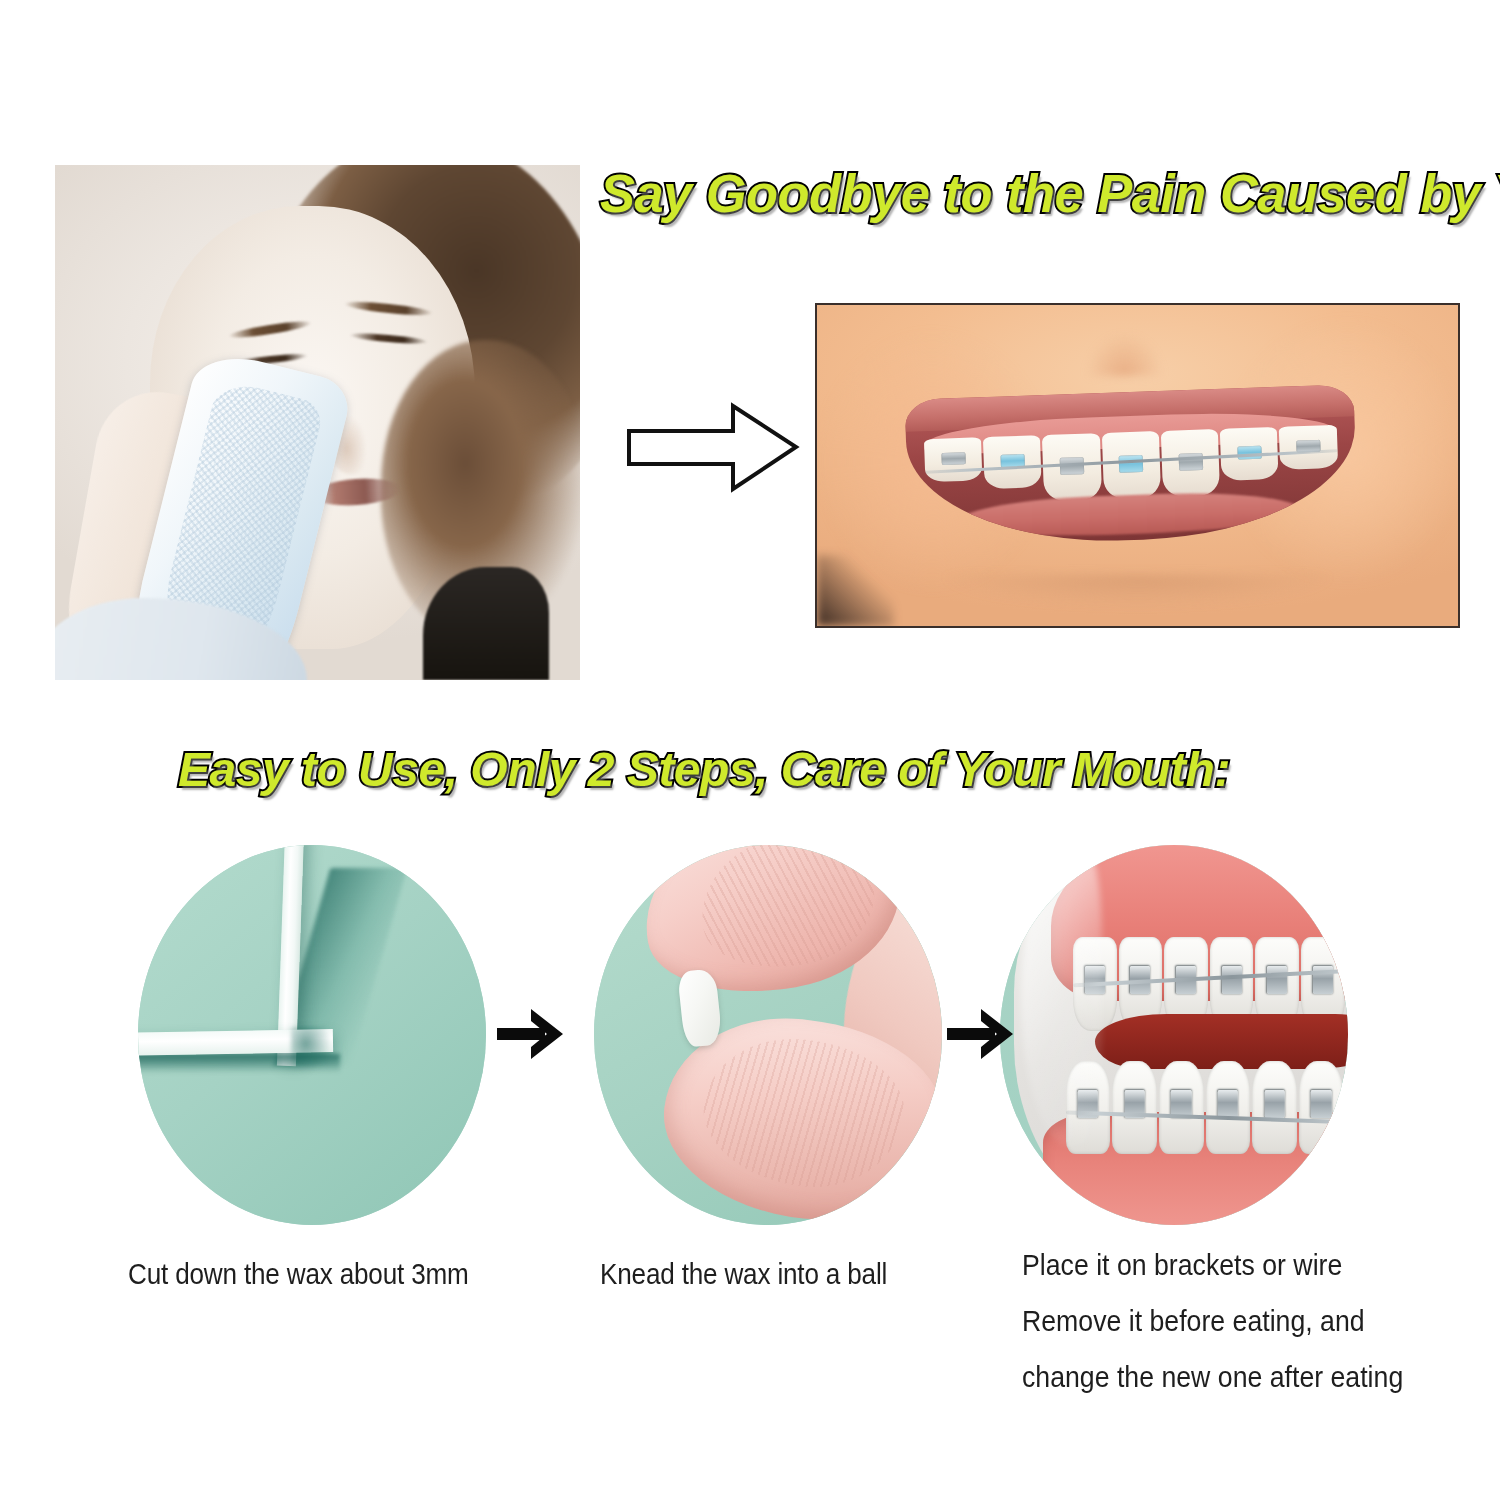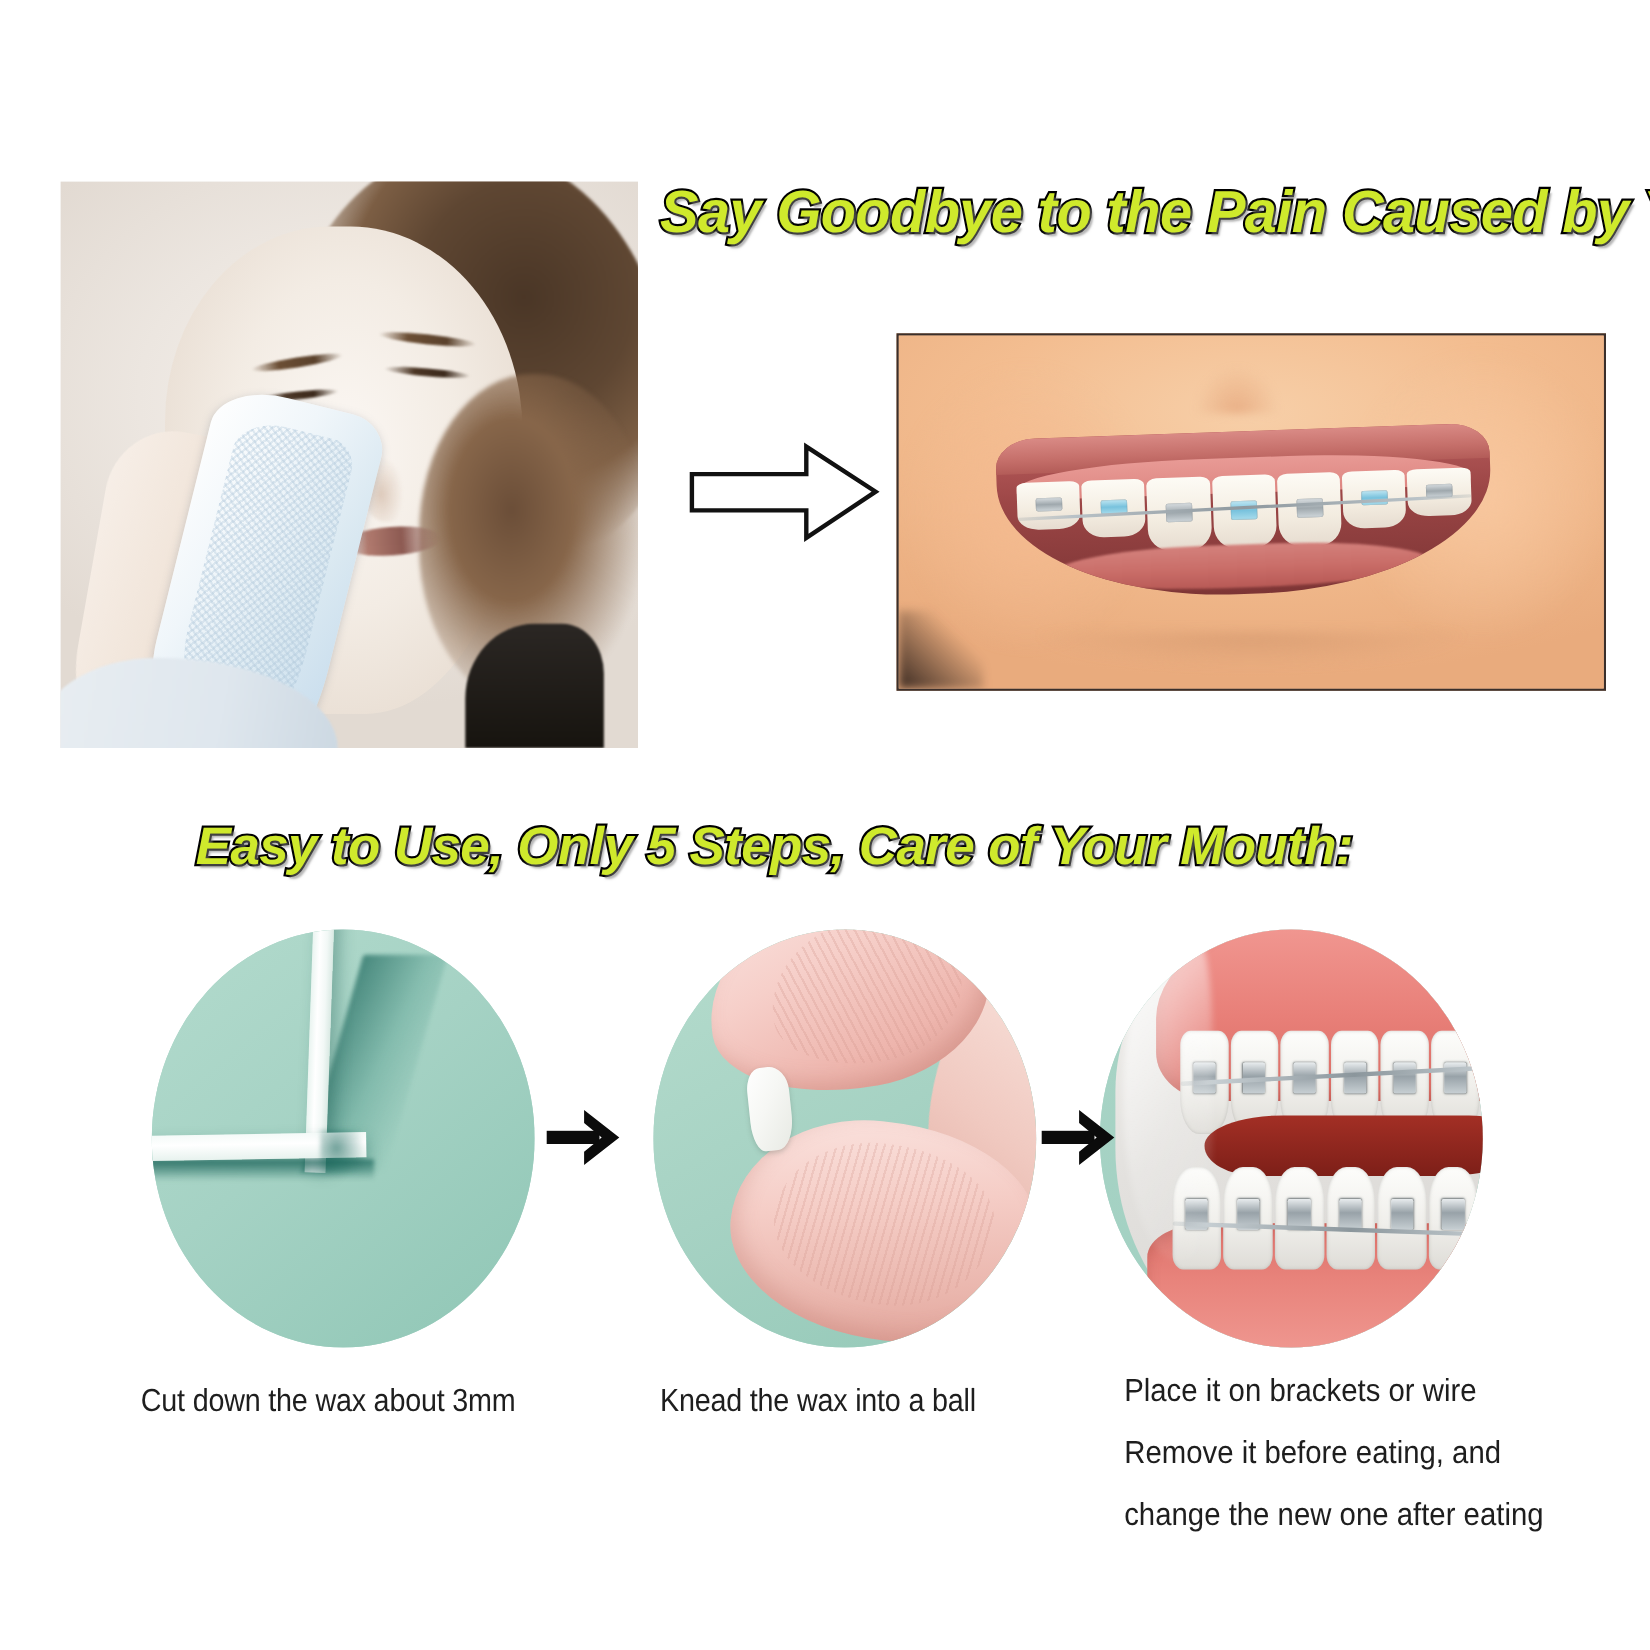--- a/index.html
+++ b/index.html
@@ -694,21 +694,21 @@
             <span class="bracket"></span>
           </div>
       </div>
       <div class="smile-wire"></div>
       <div class="smile-lowerlip"></div>
     </div>
     <div class="smile-chin-shadow"></div>
     <div class="smile-corner-dark"></div>
   </div>
 
-  <div class="headline" id="headline-steps">Easy  to Use, Only 5 Steps, Care of Your Mouth:</div>
+  <div class="headline" id="headline-steps">Easy  to Use, Only 2 Steps, Care of Your Mouth:</div>
 
   <div class="steps">
 
     <div class="step step-1">
       <div class="circle">
         <div class="wax-bg"></div>
         <div class="wax-vert-shadow"></div>
         <div class="wax-vert"></div>
         <div class="wax-horiz-shadow"></div>
         <div class="wax-horiz"></div>

